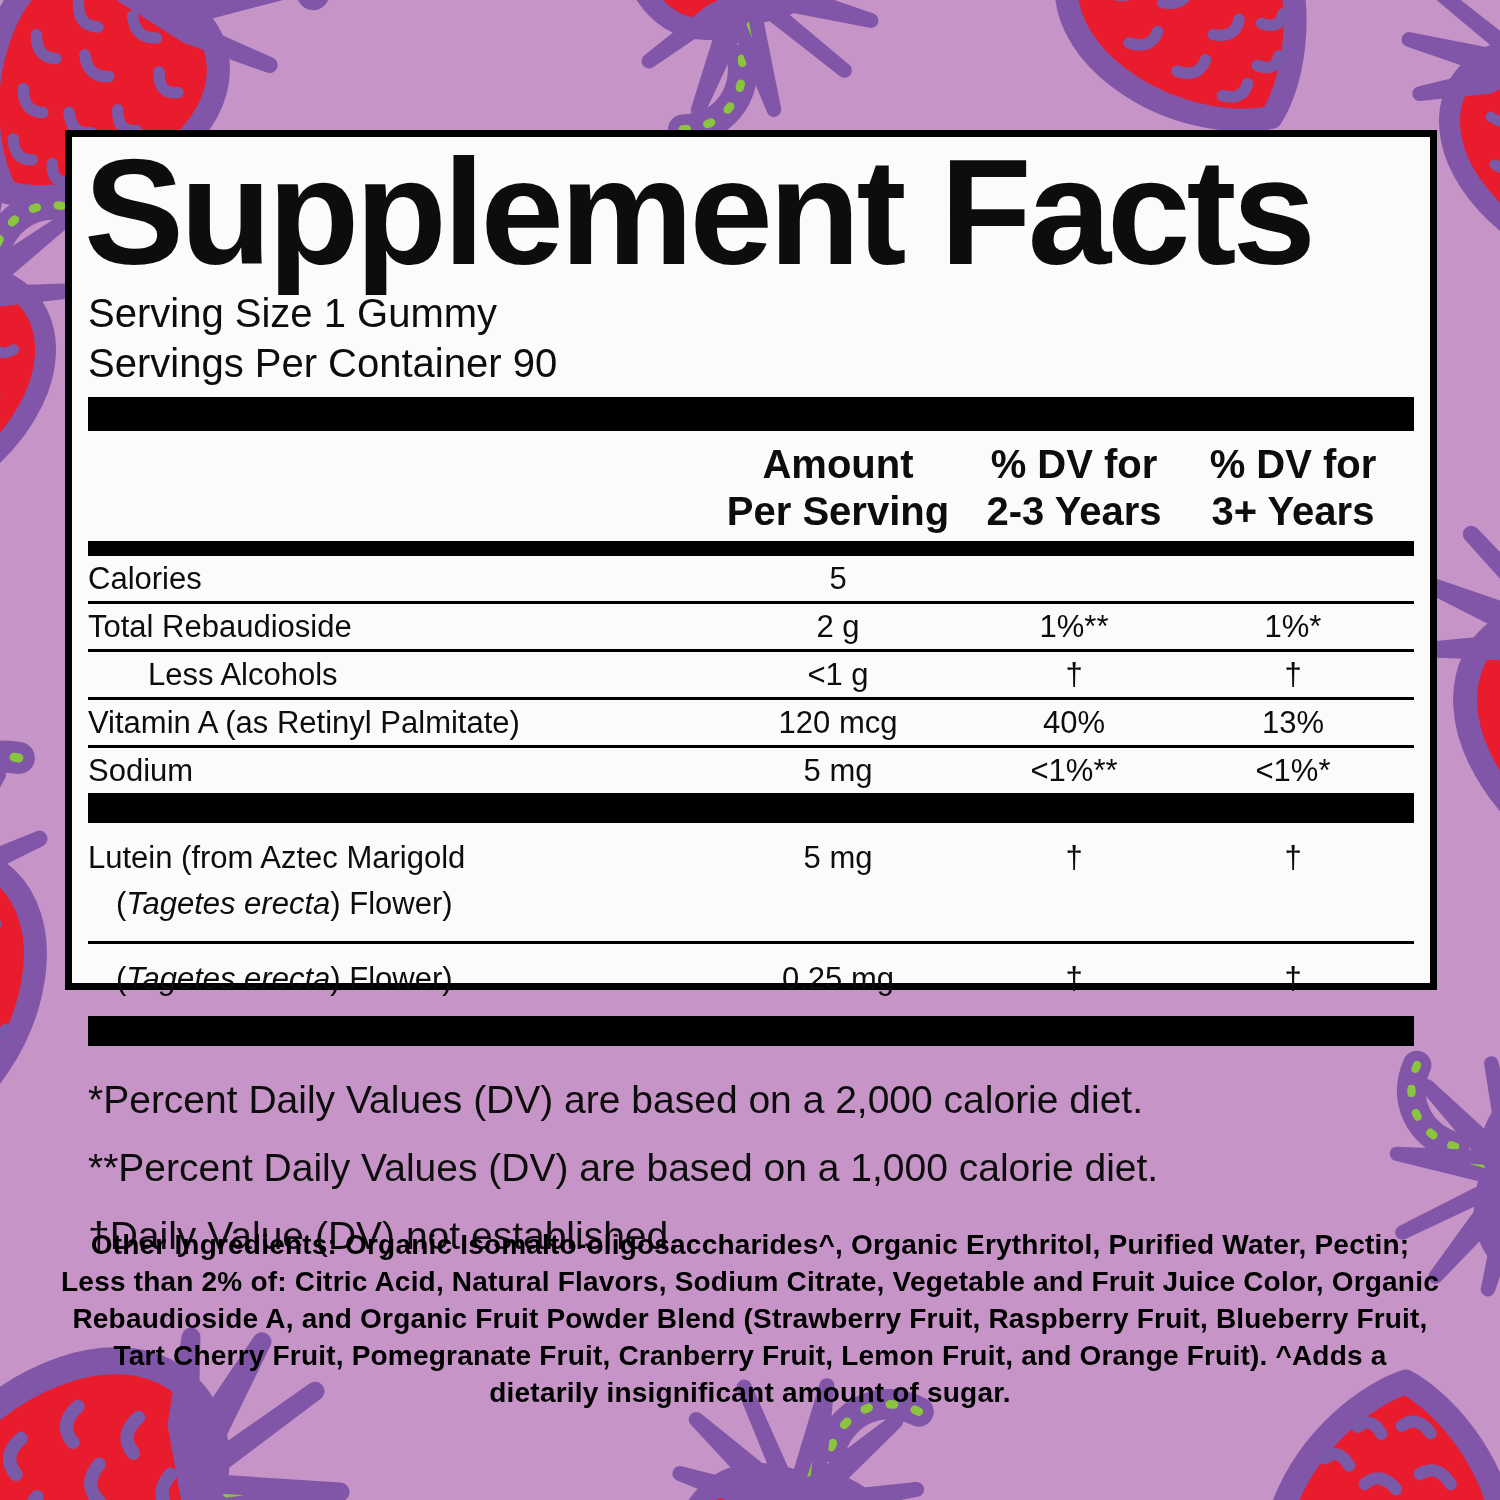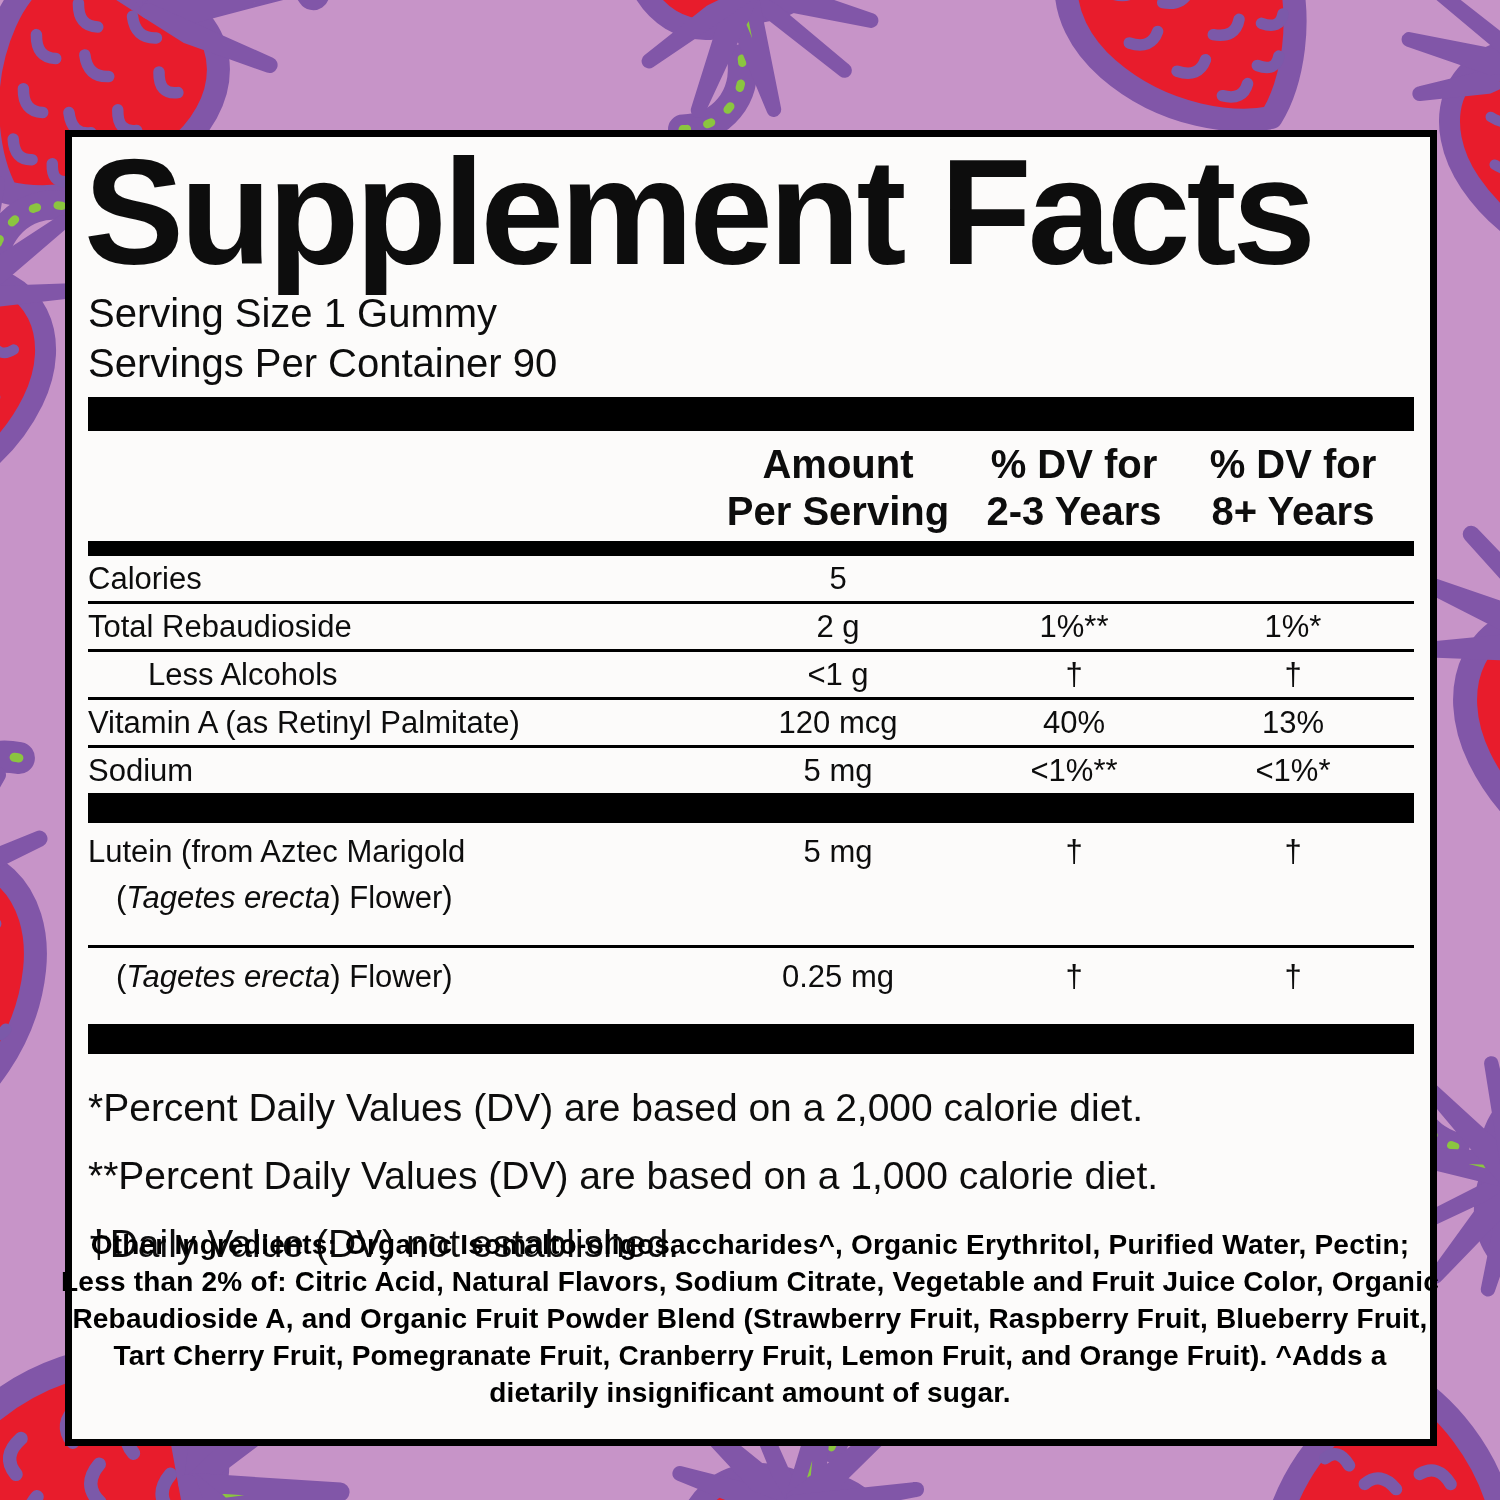--- a/index.html
+++ b/index.html
@@ -8,21 +8,21 @@
     position:relative;
     font-family:"Liberation Sans", sans-serif;
     background:#c794c8;
     overflow:hidden;
   }
   .bg-layer { position:absolute; inset:0; overflow:hidden; }
   .bg-layer svg { display:block; width:1500px; height:1500px; }
 
   .panel {
     position:absolute; left:65px; top:130px;
-    width:1372px; height:1316px;
+    width:1372px; height:860px;
     background:#fcfbfa;
     border:7px solid #000;
     padding:0 16px;
     color:#0d0d0d;
   }
   .sf-title {
     font-size:150px; font-weight:bold; letter-spacing:-4px;
     line-height:0.98; margin:2px 0 2px -4px; white-space:nowrap;
   }
   .serving-line { font-size:40px; line-height:50px; }
@@ -41,21 +41,21 @@
 
   .hdr { padding:10px 0 6px 0; }
   .hdr .cell { font-size:40px; font-weight:bold; line-height:47px; text-align:center; }
   .hdr .cell span { display:block; }
 
   .nrow { height:48px; border-bottom:3px solid #000; }
   .nrow .cell { line-height:45px; }
   .nrow.last { border-bottom:none; height:45px; }
   .indent-name { padding-left:60px; }
 
-  .brow { border-bottom:3px solid #000; padding:6px 0 24px 0; align-items:start; }
+  .brow { border-bottom:3px solid #000; padding:6px 0 14px 0; align-items:start;margin-top:6px; }
   .brow.last { border-bottom:none; }
   .brow .cell { line-height:46px; }
   .species-line { padding-left:28px; }
 
   .footnotes { padding:10px 0 0 0; }
   .footnote { font-size:39px; line-height:48px;margin-top:20px; }
 
   .other-ing {
     position:absolute; left:55px; top:1226px; width:1390px;
     text-align:center; color:#000000; font-weight:bold;
@@ -121,21 +121,21 @@
     <div class="cell">
       <span>Amount</span>
       <span>Per Serving</span>
     </div>
     <div class="cell">
       <span>% DV for</span>
       <span>2-3 Years</span>
     </div>
     <div class="cell">
       <span>% DV for</span>
-      <span>8+ Years</span>
+      <span>3+ Years</span>
     </div>
   </div>
 
   <div class="bar bar-b"></div>
 
   <div class="row nrow">
     <div class="cell">Calories</div>
     <div class="cell num">5</div>
     <div class="cell num"></div>
     <div class="cell num"></div>

